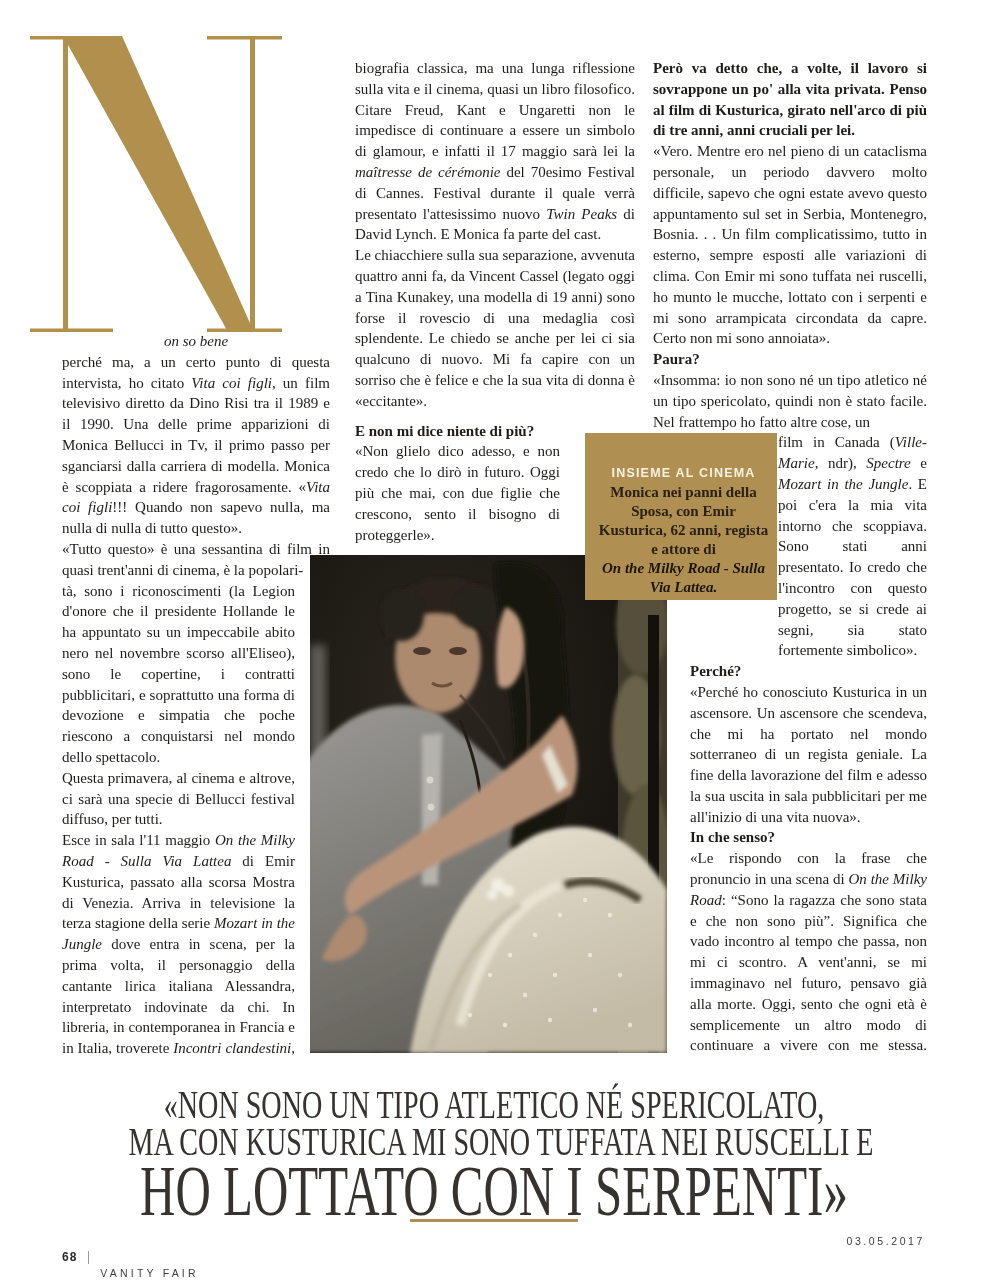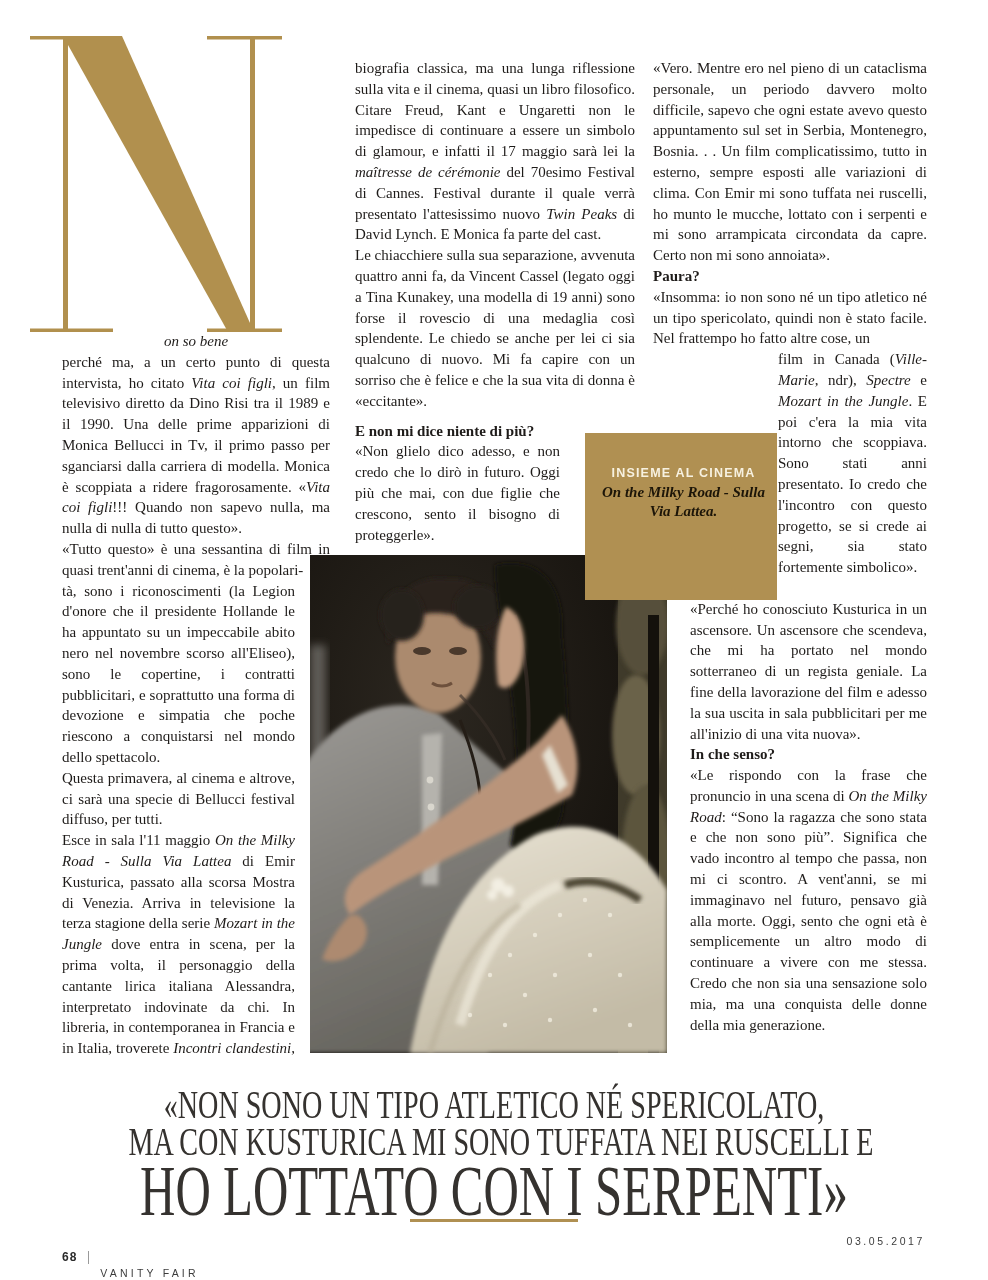--- a/index.html
+++ b/index.html
@@ -87,20 +87,21 @@
   <div class="col" id="col2">
     <p><span>biografia classica, ma una lunga riflessione sulla vita e il cinema, quasi un libro filosofico. Citare Freud, Kant e Ungaretti non le impedisce di continuare a essere un simbolo di glamour, e infatti il 17 maggio sarà lei la </span><span class="it">maîtresse de cérémonie</span><span> del 70esimo Festival di Cannes. Festival durante il quale verrà presentato l'attesissimo nuovo </span><span class="it">Twin Peaks</span><span> di David Lynch. E Monica fa parte del cast.</span></p>
     <p>Le chiacchiere sulla sua separazione, avvenuta quattro anni fa, da Vincent Cassel (legato oggi a Tina Kunakey, una modella di 19 anni) sono forse il rovescio di una medaglia così splendente. Le chiedo se anche per lei ci sia qualcuno di nuovo. Mi fa capire con un sorriso che è felice e che la sua vita di donna è «eccitante».</p>
     <p class="q">E non mi dice niente di più?</p>
     <div class="narrow2">
       <p>«Non glielo dico adesso, e non credo che lo dirò in futuro. Oggi più che mai, con due figlie che crescono, sento il bisogno di proteggerle».</p>
     </div>
   </div>
 
   <div class="col" id="col3">
+    <p class="q">Però va detto che, a volte, il lavoro si sovrappone un po' alla vita privata. Penso al film di Kusturica, girato nell'arco di più di tre anni, anni cruciali per lei.</p>
     <p>«Vero. Mentre ero nel pieno di un cataclisma personale, un periodo davvero molto difficile, sapevo che ogni estate avevo questo appuntamento sul set in Serbia, Montenegro, Bosnia. . . Un film complicatissimo, tutto in esterno, sempre esposti alle variazioni di clima. Con Emir mi sono tuffata nei ruscelli, ho munto le mucche, lottato con i serpenti e mi sono arrampicata circondata da capre. Certo non mi sono annoiata».</p>
     <p class="q">Paura?</p>
     <p>«Insomma: io non sono né un tipo atletico né un tipo spericolato, quindi non è stato facile. Nel frattempo ho fatto altre cose, un</p>
     <div class="n-right">
       <p><span>film in Canada (</span><span class="it">Ville-Marie</span><span>, ndr), </span><span class="it">Spectre</span><span> e </span><span class="it">Mozart in the Jungle</span><span>. E poi c'era la mia vita intorno che scoppiava. Sono stati anni presentato. Io credo che l'incontro con questo progetto, se si crede ai segni, sia stato fortemente simbolico».</span></p>
     </div>
     <div class="n-mid">
       <p class="q">Perché?</p>
       <p>«Perché ho conosciuto Kusturica in un ascensore. Un ascensore che scendeva, che mi ha portato nel mondo sotterraneo di un regista geniale. La fine della lavorazione del film e adesso la sua uscita in sala pubblicitari per me all'inizio di una vita nuova».</p>
       <p class="q">In che senso?</p>
@@ -199,20 +200,21 @@
           <circle cx="198" cy="336" r="6"></circle>
           <circle cx="182" cy="340" r="5"></circle>
       </g>
 
       <path d="M255,330 C280,322 305,328 330,345" stroke="#4d4636" stroke-width="8" fill="none" filter="url(#soft2)"></path>
     </svg>
   </div>
 
   <div class="caption-box">
     <div class="caption-label">INSIEME AL CINEMA</div>
+    <span class="caption-body">Monica nei panni della Sposa, con Emir Kusturica, 62 anni, regista e attore di</span>
     <div class="caption-title">On the Milky Road - Sulla Via Lattea.</div>
   </div>
 
   <div class="pull-quote">
     <span class="pq-line pq-small">«NON SONO UN TIPO ATLETICO NÉ SPERICOLATO,</span>
     <span class="pq-line pq-small">MA CON KUSTURICA MI SONO TUFFATA NEI RUSCELLI E</span>
     <span class="pq-line pq-big">HO LOTTATO CON I SERPENTI»</span>
   </div>
 
   <div class="gold-rule"></div>

